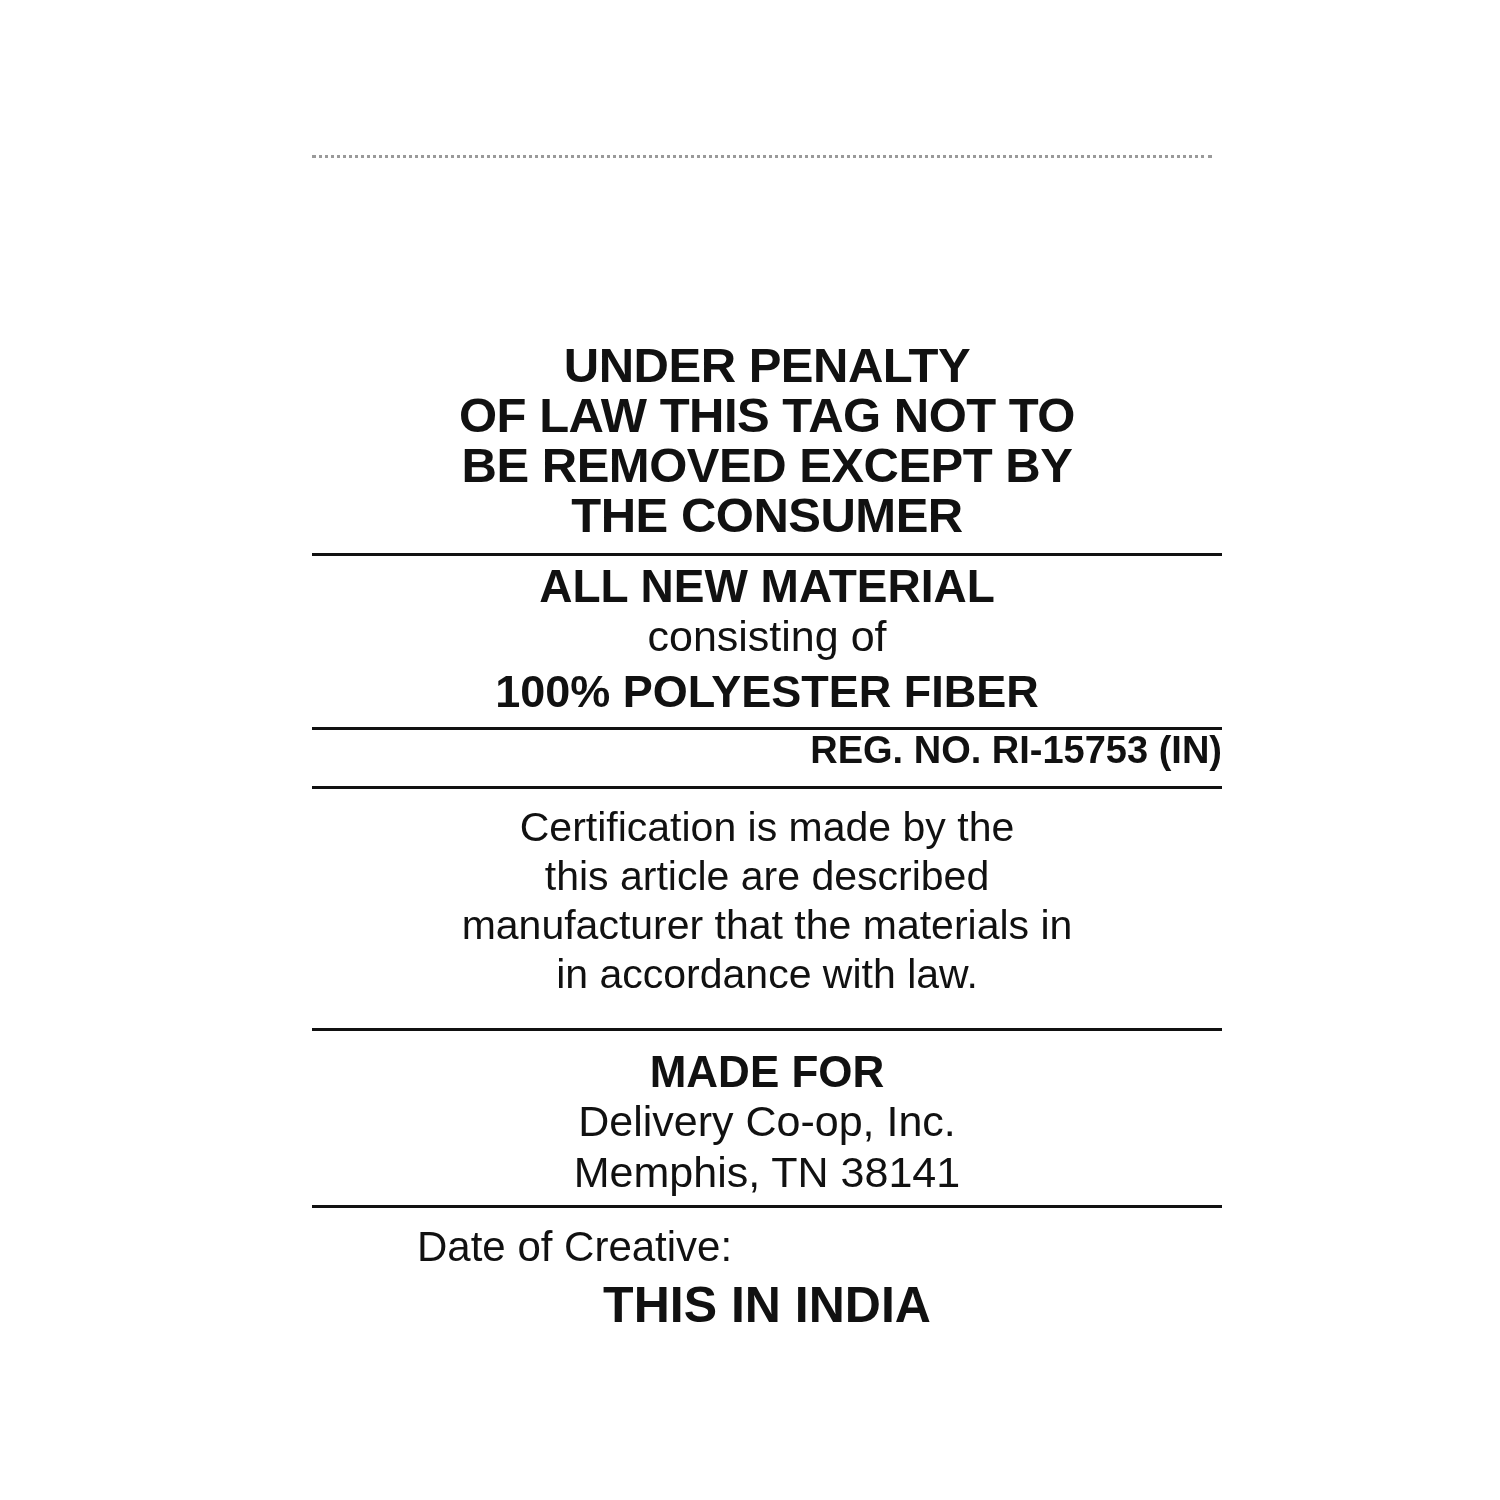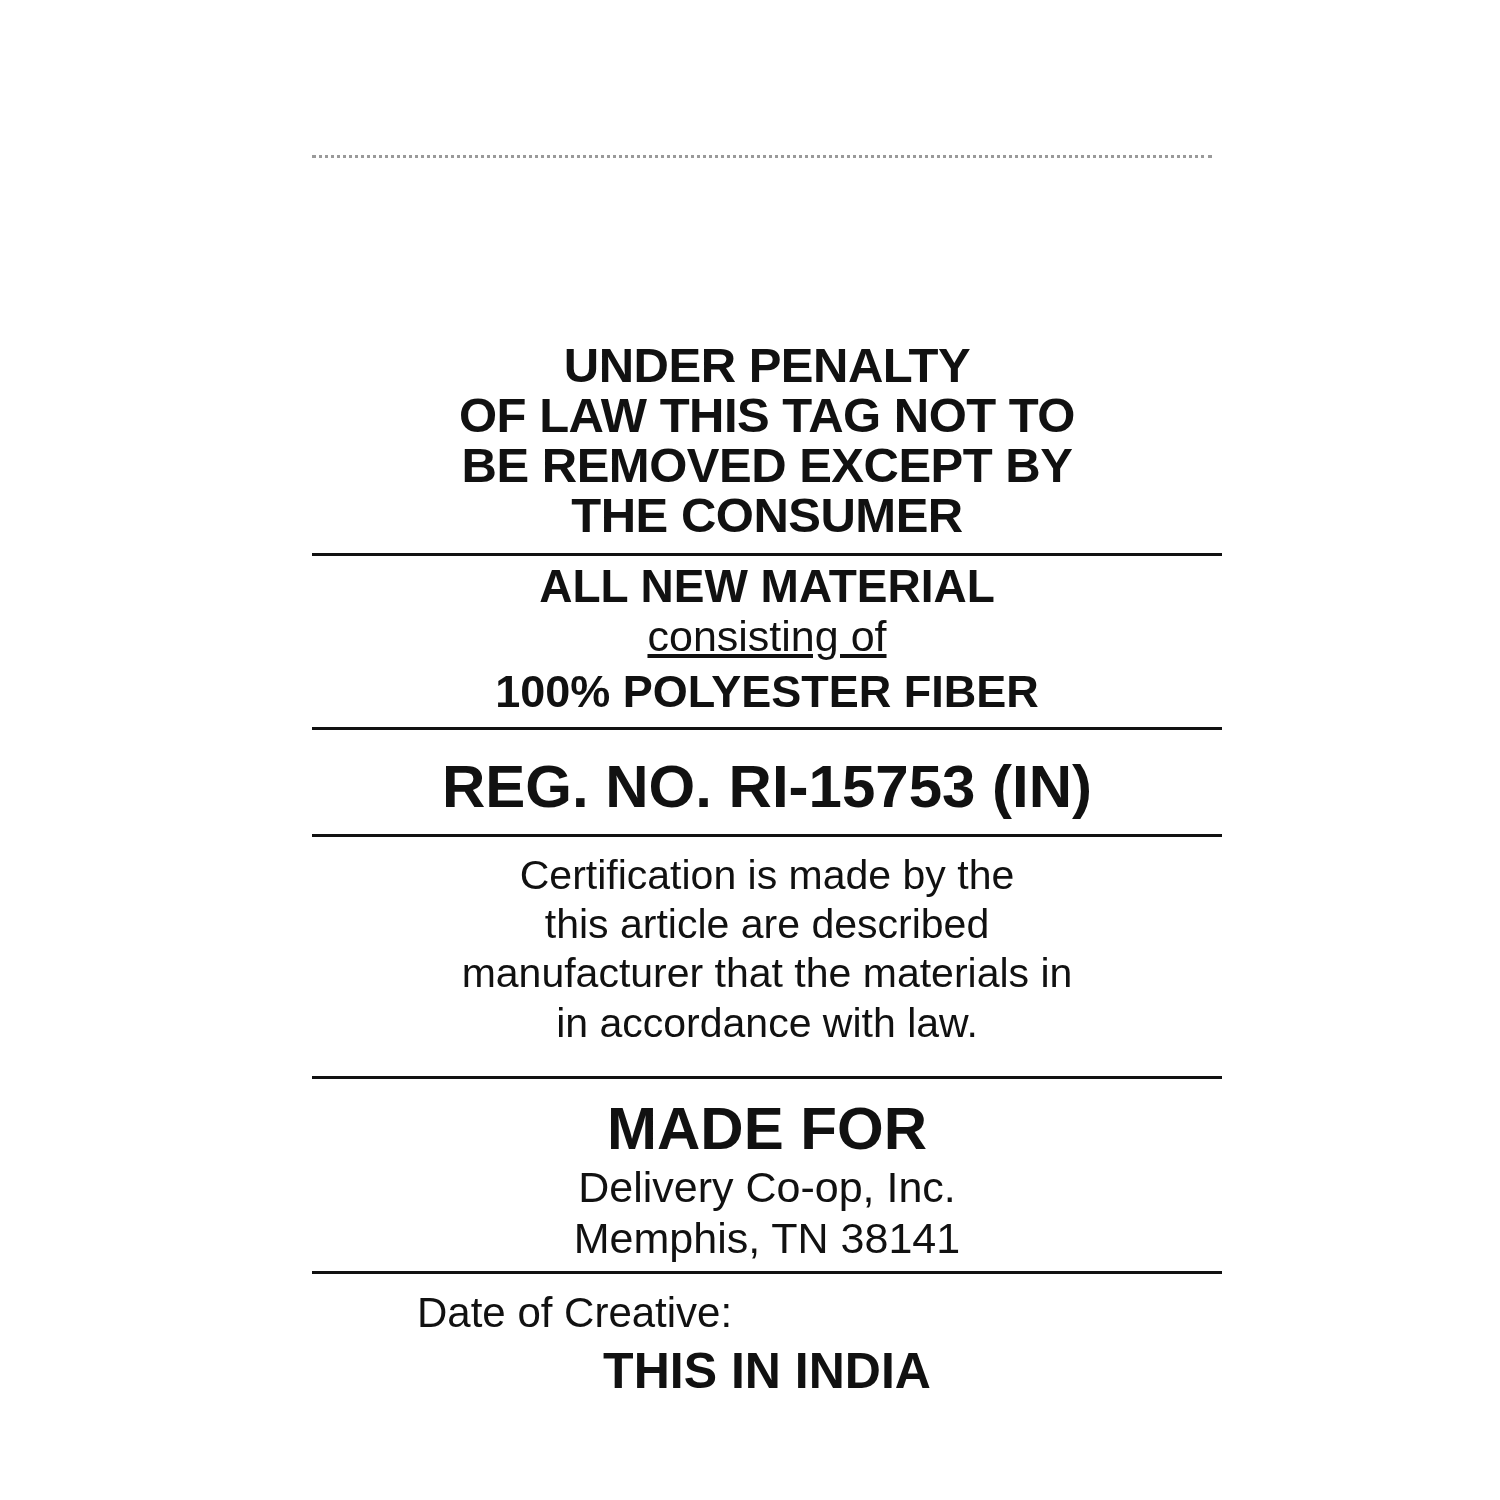--- a/index.html
+++ b/index.html
@@ -67,47 +67,47 @@
 
   .material-main {
     font-weight: bold;
     font-size: 46px;
     line-height: 1.08;
   }
   .material-sub {
     font-weight: normal;
     font-size: 43px;
     line-height: 1.15;
-    text-decoration: underline;
   }
   .material-fiber {
     font-weight: bold;
     font-size: 45px;
     line-height: 1.2;
     padding-top: 4px;
   }
 
   .reg {
     font-weight: bold;
-    font-size: 60px;
+    font-size: 38px;
     line-height: 1.1;
-    padding: 24px 0 14px 0;
+    padding: 0 0 14px 0;
+    text-align: right;
   }
 
   .cert {
     font-weight: normal;
     font-size: 41px;
     line-height: 1.2;
     padding: 14px 0 28px 0;
   }
   .cert .l { display: block; }
 
   .made-for-title {
     font-weight: bold;
-    font-size: 60px;
+    font-size: 44px;
     line-height: 1.12;
     padding-top: 10px;
   }
   .addr {
     font-weight: normal;
     font-size: 43px;
     line-height: 1.18;
   }
   .addr .l { display: block; }
 

